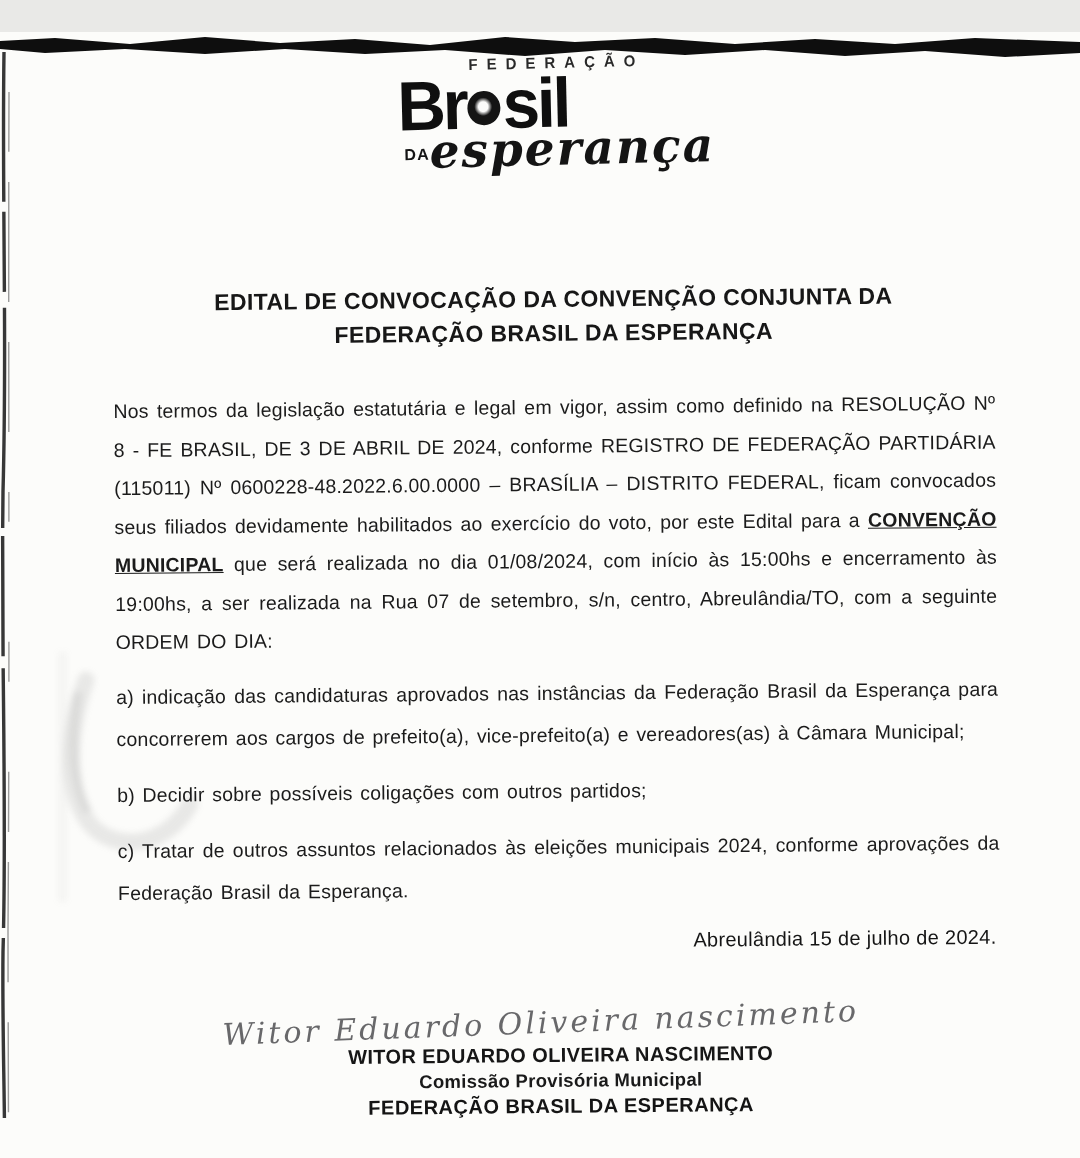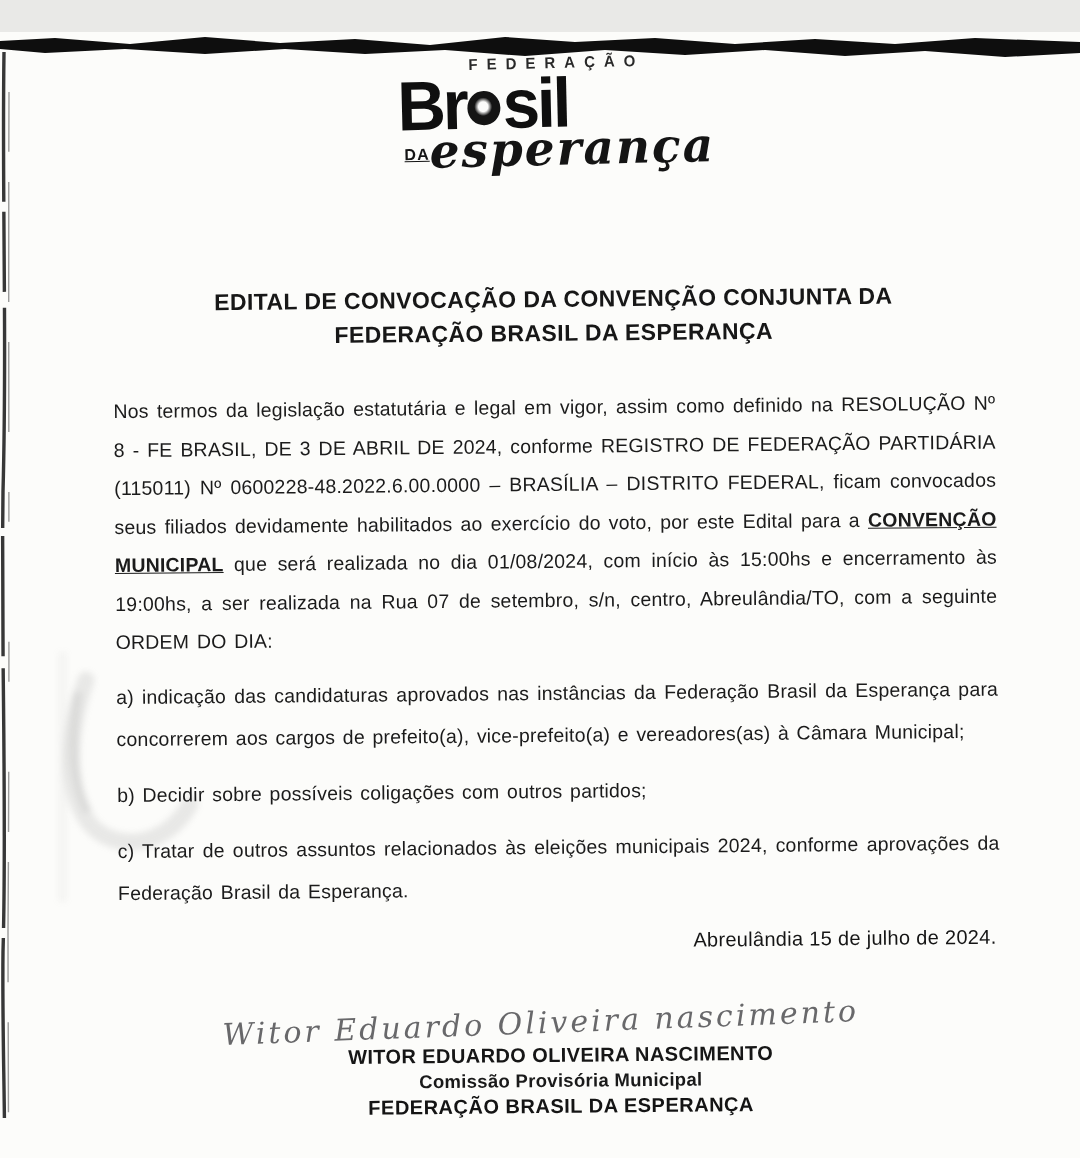--- a/index.html
+++ b/index.html
@@ -45,21 +45,20 @@
   }
   .logo-ball{
     display:inline-block;width:33px;height:33px;border-radius:50%;
     background:radial-gradient(circle at 48% 46%, #fbfbfa 0 19%, #141414 36%);
     margin:0 2px;transform:translateY(-3px);
   }
   .logo-script{white-space:nowrap;margin-top:-14px;margin-left:6px;}
   .logo-da{
     font-size:16px;font-weight:bold;letter-spacing:1px;color:#141414;
     vertical-align:8px;
-    text-decoration:underline;
   }
   .logo-esperanca{
     font-family:"DejaVu Serif", serif;font-style:italic;font-weight:bold;
     font-size:47px;letter-spacing:2px;color:#141414;
   }
   
   .doc{
     position:absolute;top:250px;left:112px;width:882px;
   }
   .doc-title{

